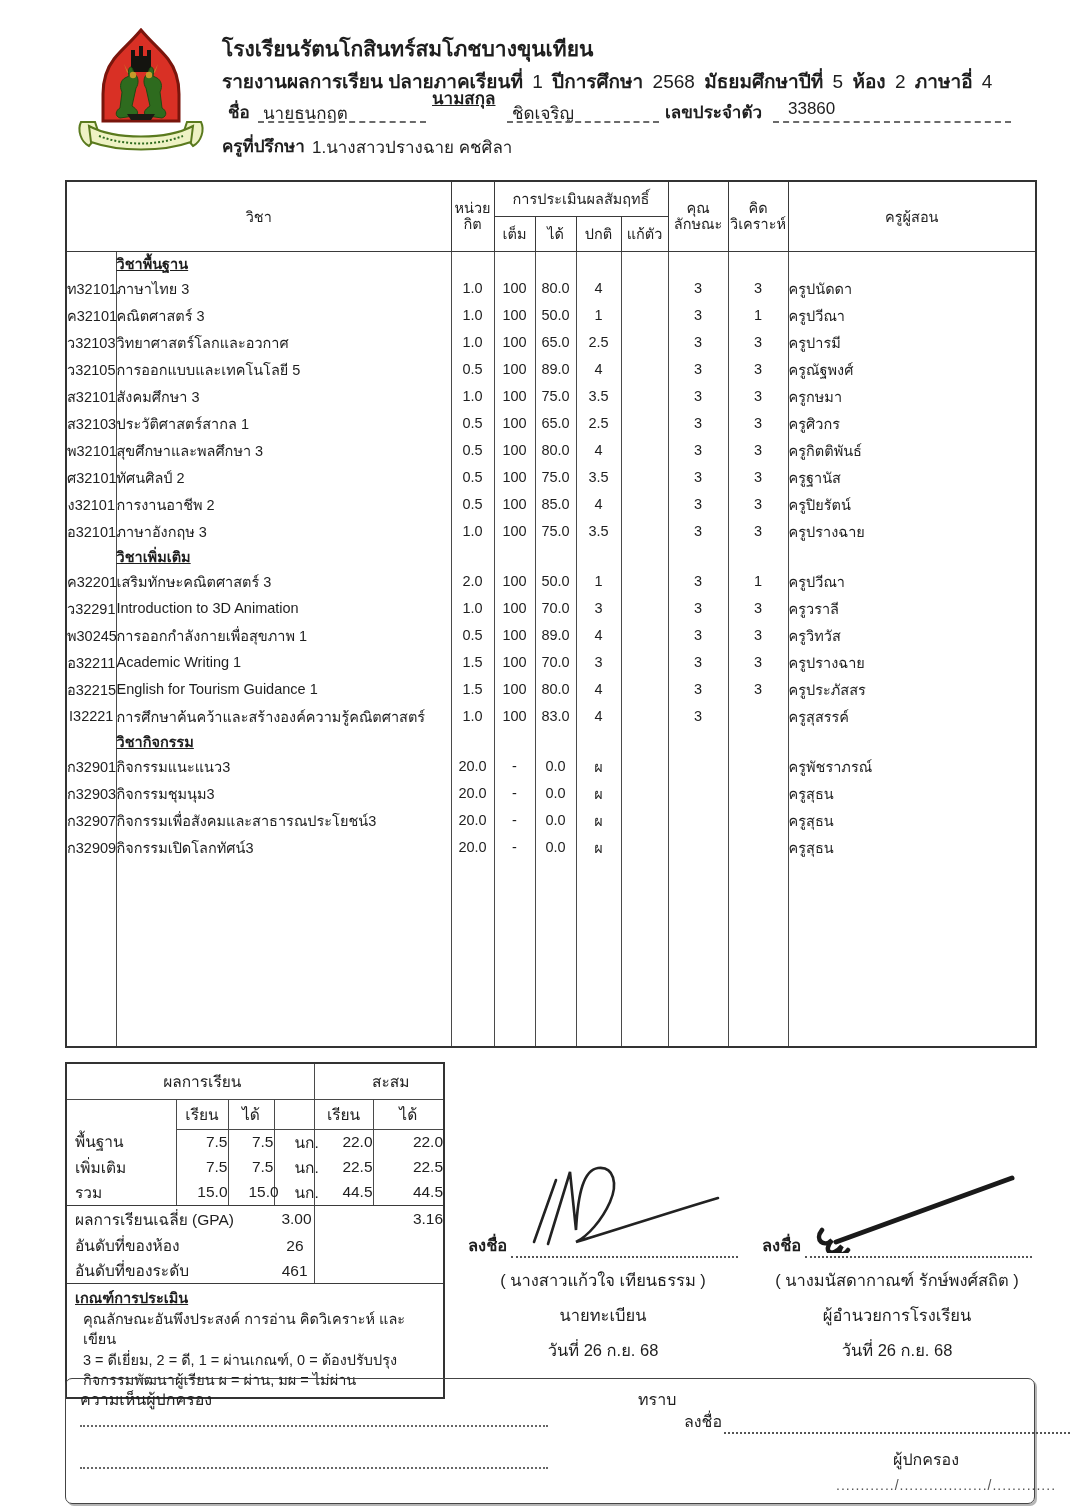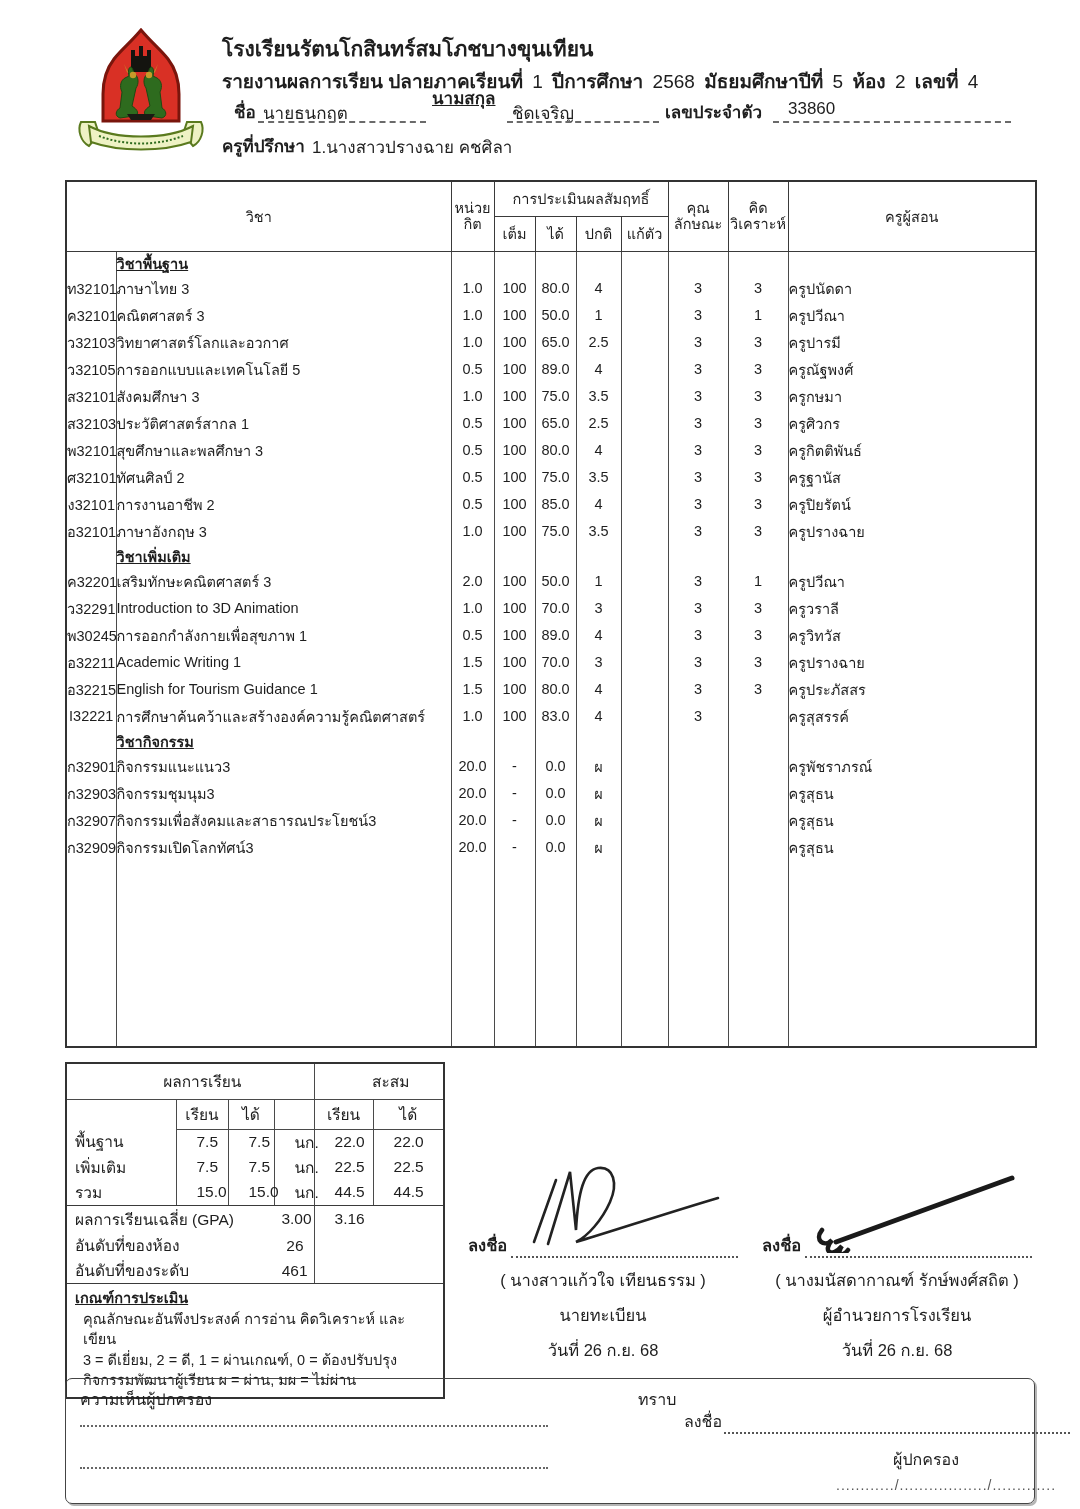--- a/index.html
+++ b/index.html
@@ -32,21 +32,21 @@
   td.c-subject { text-align:left; }
   td.c-credit, td.c-full, td.c-got, td.c-grade, td.c-retake, td.c-quality, td.c-analysis { text-align:center; }
   td.c-teacher { text-align:left; }
 
   
   table.summary { position:absolute; left:65px; top:1062px; width:378px; border-collapse:collapse; table-layout:fixed; font-size:15.5px; border:2px solid #333; }
   table.summary td { vertical-align:middle; }
   .br { border-right:1px solid #4a4a4a; }
   .bb { border-bottom:1px solid #4a4a4a; }
   .bb2 { border-bottom:1.6px solid #3a3a3a; }
-  .ctr { text-align:left;padding-left:20px; }
+  .ctr { text-align:right;padding-left:20px; }
   .rgt { text-align:right; }
   td.h1 { height:36px; text-align:center;padding-left:24px; }
   td.h2 { height:30px; text-align:center; }
   td.dr { height:25px;margin-left:16px; }
   td.lbl { padding-left:8px; }
   td.gpa { height:28px; }
   td.rank { height:24px; }
   td.criteria { padding:4px 8px 6px 8px; font-size:14.5px; line-height:1.42; }
   .crit-title { font-weight:bold; text-decoration:underline; }
   .crit-line { padding-left:8px; }
@@ -109,25 +109,25 @@
   <div class="hdr-school">โรงเรียนรัตนโกสินทร์สมโภชบางขุนเทียน</div>
   <div class="hdr-title">
     <span class="b">รายงานผลการเรียน ปลายภาคเรียนที่</span>
     <span class="n">1</span>
     <span class="b">ปีการศึกษา</span>
     <span class="n">2568</span>
     <span class="b">มัธยมศึกษาปีที่</span>
     <span class="n">5</span>
     <span class="b">ห้อง</span>
     <span class="n">2</span>
-    <span class="b">เลขที่</span>
+    <span class="b">ภาษาอี่</span>
     <span class="n">4</span>
   </div>
 
-  <div class="fld-label" style="left:234px; top:98px;">ชื่อ</div>
+  <div class="fld-label" style="left:228px; top:98px;">ชื่อ</div>
   <div class="fld-value" style="left:263px; top:99px;">นายธนกฤต</div>
   <div class="dash-line" style="left:258px; top:121px; width:168px;"></div>
 
   <div class="fld-label" style="left:432px; top:84px;text-decoration:underline;">นามสกุล</div>
   <div class="fld-value" style="left:512px; top:99px;">ชิดเจริญ</div>
   <div class="dash-line" style="left:507px; top:121px; width:152px;"></div>
 
   <div class="fld-label" style="left:665px; top:98px;">เลขประจำตัว</div>
   <div class="fld-value" style="left:788px; top:99px;">33860</div>
   <div class="dash-line" style="left:773px; top:121px; width:238px;"></div>

